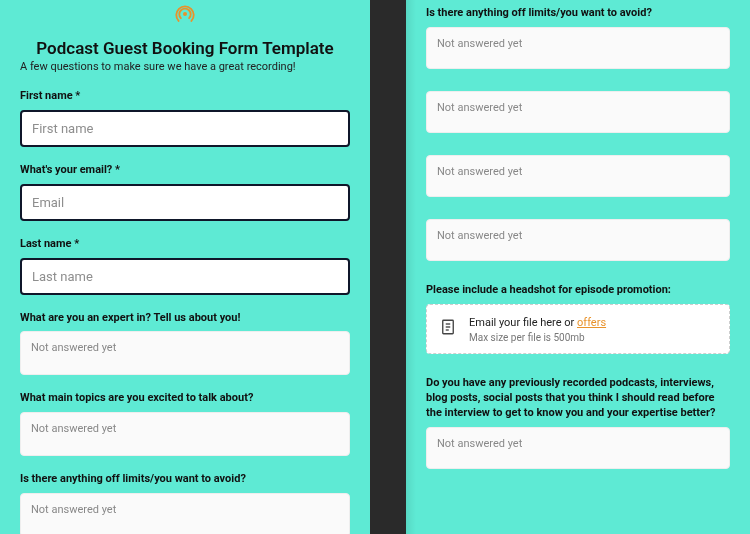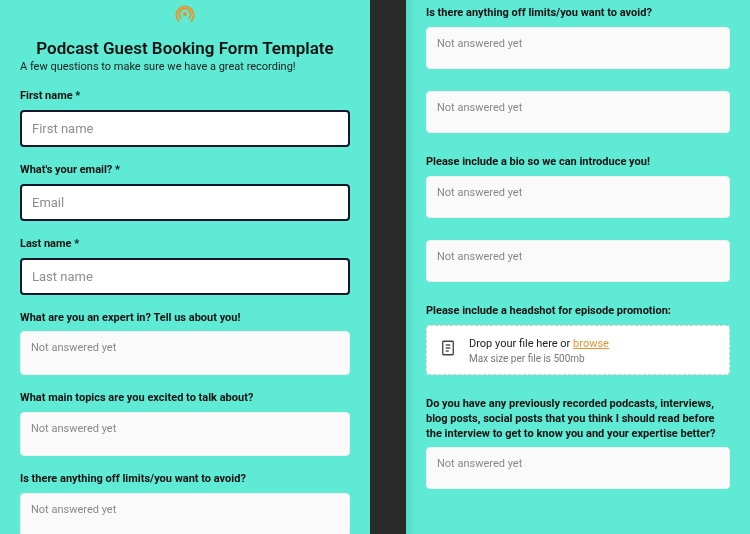--- a/index.html
+++ b/index.html
@@ -202,42 +202,41 @@
   <div class="field-right">
     <label class="label">Is there anything off limits/you want to avoid?</label>
     <div class="readonly-box-right">Not answered yet</div>
   </div>
 
   <div class="field-right">
     <div class="readonly-box-right">Not answered yet</div>
   </div>
 
   <div class="field-right">
-    <label class="label">Please include a bio so we can introduce you!</label>
     <div class="readonly-box-right">Not answered yet</div>
   </div>
 
   <div class="field-right">
     <div class="readonly-box-right">Not answered yet</div>
   </div>
 
   <div class="field-right">
     <label class="label">Please include a headshot for episode promotion:</label>
     <div class="upload-box">
       <span class="file-icon">
         <svg width="18" height="18" viewBox="0 0 24 24" fill="none" stroke="currentColor" stroke-width="1.8">
           <rect x="5" y="3" width="14" height="18" rx="1"></rect>
           <line x1="9" y1="8" x2="15" y2="8"></line>
           <line x1="9" y1="12" x2="15" y2="12"></line>
           <line x1="9" y1="16" x2="13" y2="16"></line>
         </svg>
       </span>
       <div>
         <div class="upload-text">
-          <span>Drop your file here or </span><span class="browse">browse</span>
+          <span>Email your file here or </span><span class="browse">offers</span>
         </div>
         <div class="upload-sub">Max size per file is 500mb</div>
       </div>
     </div>
   </div>
 
   <div class="field-right">
     <label class="label">Do you have any previously recorded podcasts, interviews, blog posts, social posts that you think I should read before the interview to get to know you and your expertise better?</label>
     <div class="readonly-box-right">Not answered yet</div>
   </div>

